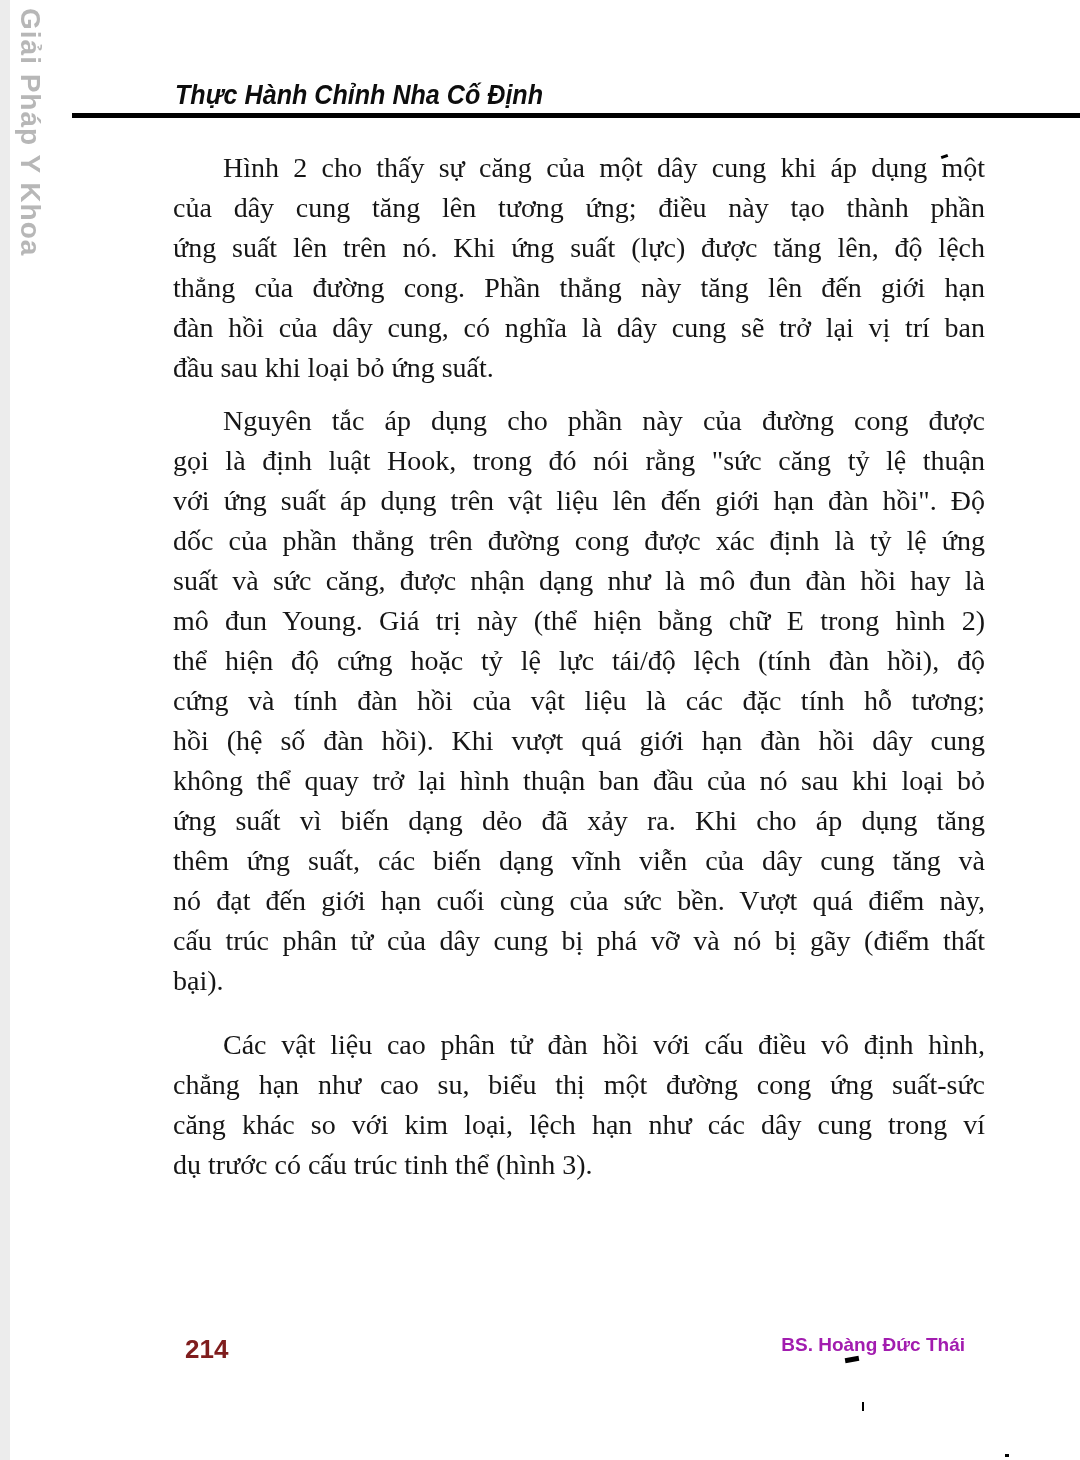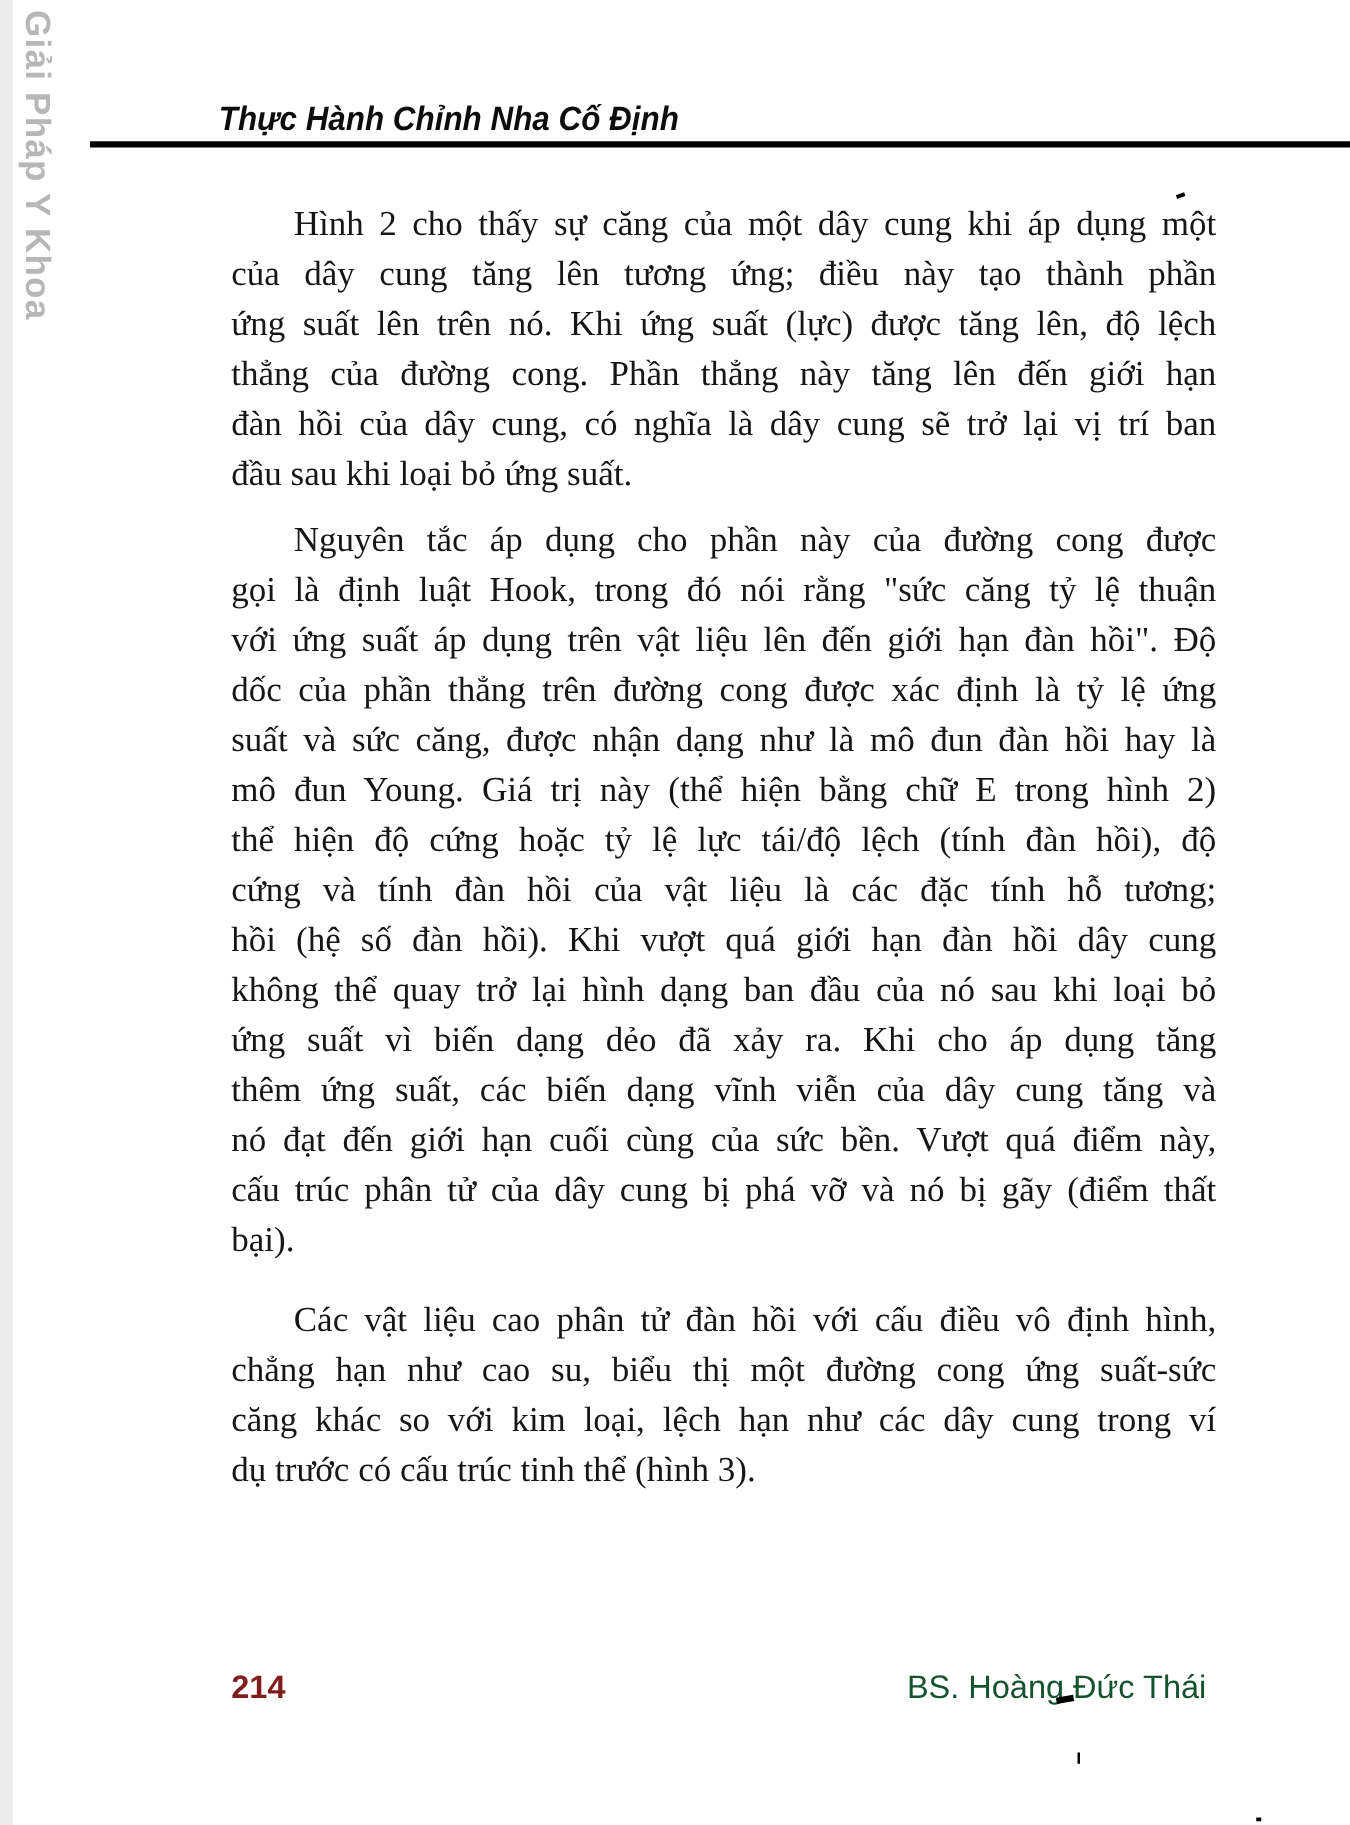--- a/index.html
+++ b/index.html
@@ -38,35 +38,35 @@
     position:absolute; left:72px; top:113px;
     width:1008px; height:5px;
     background:#000;
   }
   .body-text {
     position:absolute; left:173px; top:148px;
     width:812px;
     font-size:28px; line-height:40px;
     color:#161616;
   }
-  .para { margin:12px; }
+  .para { margin:0; }
   .para + .para { margin-top:13px; }
   .para:nth-child(3) { margin-top:24px; }
   .line { text-align:justify; text-align-last:justify; white-space:normal; }
   .line.first { text-indent:50px; }
   .line.last { text-align-last:auto; text-align:left; }
   .footer-page {
     position:absolute; left:185px; top:1334px;
     font-family:"Liberation Sans", sans-serif;
     font-weight:bold; font-size:26px; color:#7f1d1d;
   }
   .footer-author {
     position:absolute; right:115px; top:1334px;
     font-family:"Liberation Sans", sans-serif;
-    font-weight:normal; font-size:26px; color:#14532d;
+    font-weight:bold; font-size:19px; color:#a21caf;
     white-space:nowrap;
   }
   .artifact { position:absolute; background:#000; }
   .artifact.a1 { left:845px; top:1357px; width:14px; height:5px; transform:rotate(-10deg); }
   .artifact.a2 { left:862px; top:1402px; width:2px;  height:9px; }
   .artifact.a3 { left:941px; top:155px;  width:7px;  height:3px; transform:rotate(-20deg); }
   .artifact.a4 { left:1005px; top:1454px; width:4px; height:3px; }
 </style>
 </head>
 <body>
@@ -91,21 +91,21 @@
       <div class="para">
         <div class="line first">Nguyên tắc áp dụng cho phần này của đường cong được</div>
         <div class="line">gọi là định luật Hook, trong đó nói rằng "sức căng tỷ lệ thuận</div>
         <div class="line">với ứng suất áp dụng trên vật liệu lên đến giới hạn đàn hồi". Độ</div>
         <div class="line">dốc của phần thẳng trên đường cong được xác định là tỷ lệ ứng</div>
         <div class="line">suất và sức căng, được nhận dạng như là mô đun đàn hồi hay là</div>
         <div class="line">mô đun Young. Giá trị này (thể hiện bằng chữ E trong hình 2)</div>
         <div class="line">thể hiện độ cứng hoặc tỷ lệ lực tái/độ lệch (tính đàn hồi), độ</div>
         <div class="line">cứng và tính đàn hồi của vật liệu là các đặc tính hỗ tương;</div>
         <div class="line">hồi (hệ số đàn hồi). Khi vượt quá giới hạn đàn hồi dây cung</div>
-        <div class="line">không thể quay trở lại hình dạng ban đầu của nó sau khi loại bỏ</div>
+        <div class="line">không thể quay trở lại hình thuận ban đầu của nó sau khi loại bỏ</div>
         <div class="line">ứng suất vì biến dạng dẻo đã xảy ra. Khi cho áp dụng tăng</div>
         <div class="line">thêm ứng suất, các biến dạng vĩnh viễn của dây cung tăng và</div>
         <div class="line">nó đạt đến giới hạn cuối cùng của sức bền. Vượt quá điểm này,</div>
         <div class="line">cấu trúc phân tử của dây cung bị phá vỡ và nó bị gãy (điểm thất</div>
         <div class="line last">bại).</div>
       </div>
       <div class="para">
         <div class="line first">Các vật liệu cao phân tử đàn hồi với cấu điều vô định hình,</div>
         <div class="line">chẳng hạn như cao su, biểu thị một đường cong ứng suất-sức</div>
         <div class="line">căng khác so với kim loại, lệch hạn như các dây cung trong ví</div>

